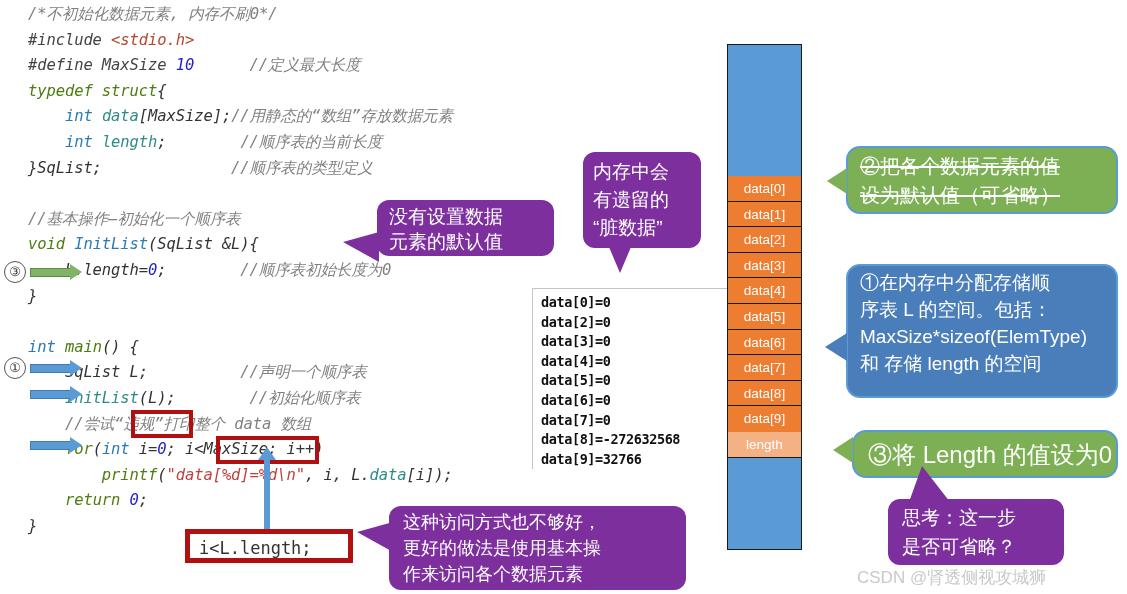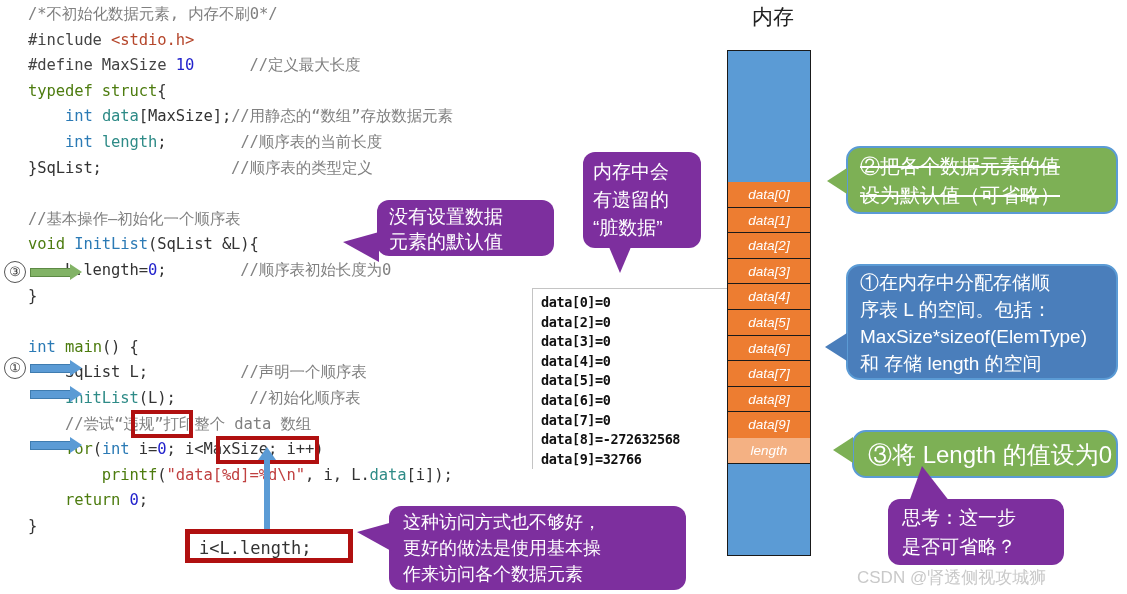--- a/index.html
+++ b/index.html
@@ -21,20 +21,21 @@
   
   .code-block {
     position: absolute;
     left: 28px;
     top: 2px;
     font-family: "DejaVu Sans Mono", "Liberation Mono", monospace;
     font-size: 15.5px;
     line-height: 25.6px;
     white-space: pre;
     letter-spacing: -0.1px;
+    font-style: italic;
   }
   .code-line { height: 25.6px; }
   .c-comment { color: #808080; }
   .c-pre     { color: #444444; }
   .c-kw      { color: #4d7c0f; }
   .c-type    { color: #2b7ab5; }
   .c-num     { color: #2222cc; }
   .c-str     { color: #c04040; }
   .c-inc     { color: #b5462b; }
   .c-plain   { color: #333333; }
@@ -133,25 +134,24 @@
     left: 723px; top: 3px;
     width: 100px;
     text-align: center;
     font-size: 21px;
     color: #222;
     font-family: "Liberation Serif", serif;
   }
   .mem-col {
     position: absolute;
     left: 727px;
-    top: 50px;
-    width: 84px;
+    top: 44px;
+    width: 75px;
     border: 1.5px solid #1a1a1a;
     box-sizing: border-box;
-    font-style: italic;
   }
   .mem-seg-blue {
     background: #5b9bd5;
   }
   .mem-cell {
     background: #ed7d31;
     color: #ffffff;
     font-size: 13.5px;
     line-height: 25.6px;
     height: 25.6px;
@@ -259,21 +259,20 @@
   <div class="red-box" style="left:131px; top:410px; width:62px; height:28px;"></div>
   <div class="red-box" style="left:216px; top:436px; width:103px; height:28px;"></div>
 
   <div class="vline" style="left:264px; top:458px; height:72px;"></div>
   <div class="vline-head" style="left:258px; top:447px;"></div>
 
   <div class="red-box-filled" style="left:185px; top:529px; width:168px; height:34px;">i&lt;L.length;</div>
 
   <div class="console" id="console-panel"><div>data[0]=0</div><div>data[2]=0</div><div>data[3]=0</div><div>data[4]=0</div><div>data[5]=0</div><div>data[6]=0</div><div>data[7]=0</div><div>data[8]=-272632568</div><div>data[9]=32766</div></div>
 
-  <div class="mem-title">内存</div>
   <div class="mem-col">
     <div class="mem-seg-blue" style="height:131px;"></div>
     <div id="mem-cells">
         <div class="mem-cell">data[0]</div>
         <div class="mem-cell">data[1]</div>
         <div class="mem-cell">data[2]</div>
         <div class="mem-cell">data[3]</div>
         <div class="mem-cell">data[4]</div>
         <div class="mem-cell">data[5]</div>
         <div class="mem-cell">data[6]</div>
@@ -304,21 +303,21 @@
 作来访问各个数据元素</span>
   </div>
   <div class="tail tail-purple-left-tri" style="left:357px; top:522px;"></div>
 
   <div class="callout co-green" style="left:846px; top:146px; width:272px; height:68px; padding:4px 0 0 12px; font-size:20px; line-height:29px;">
     <span class="txt strike">②把各个数据元素的值
 设为默认值（可省略）</span>
   </div>
   <div class="tail tail-left-green" style="left:827px; top:168px;"></div>
 
-  <div class="callout co-blue" style="left:846px; top:264px; width:272px; height:116px; padding:3px 0 0 12px; font-size:19px; line-height:27px;">
+  <div class="callout co-blue" style="left:846px; top:264px; width:272px; height:134px; padding:3px 0 0 12px; font-size:19px; line-height:27px;">
     <span class="txt">①在内存中分配存储顺
 序表 L 的空间。包括：
 MaxSize*sizeof(ElemType)
 和 存储 length 的空间</span>
   </div>
   <div class="tail tail-left-blue" style="left:825px; top:333px;"></div>
 
   <div class="callout co-green" style="left:852px; top:430px; width:266px; height:48px; padding:4px 0 12px 14px; font-size:24px; line-height:38px;">
     <span class="txt">③将 Length 的值设为0</span>
   </div>

